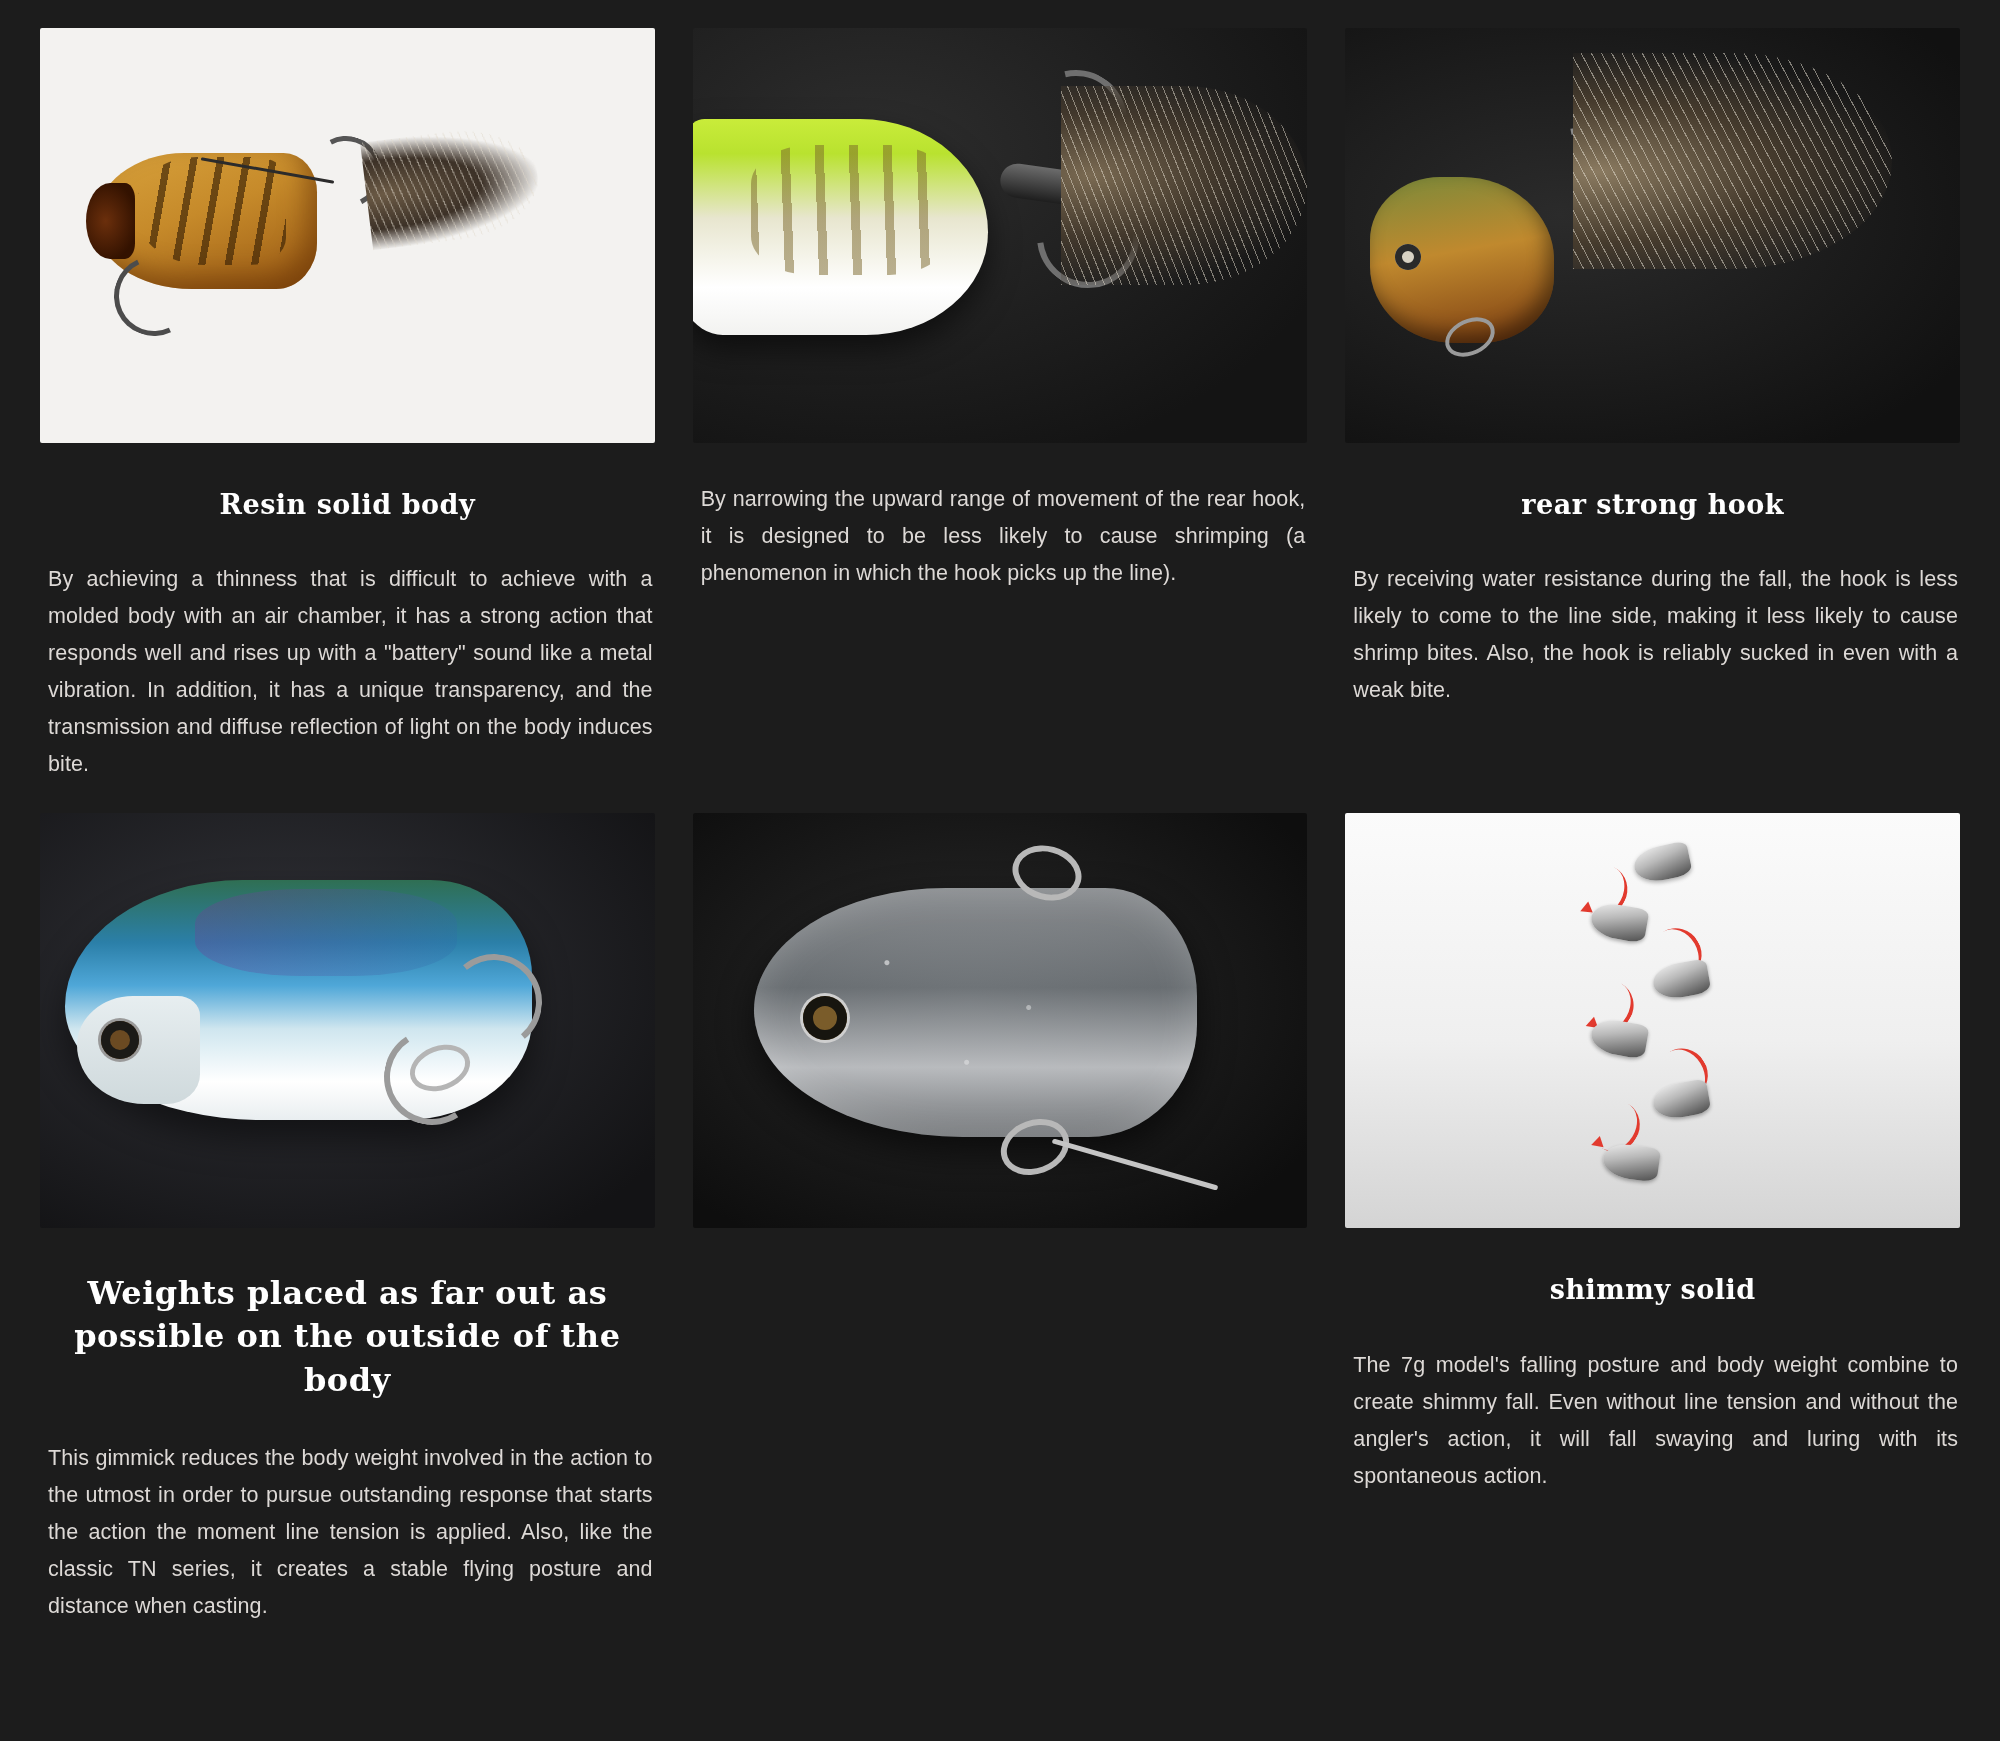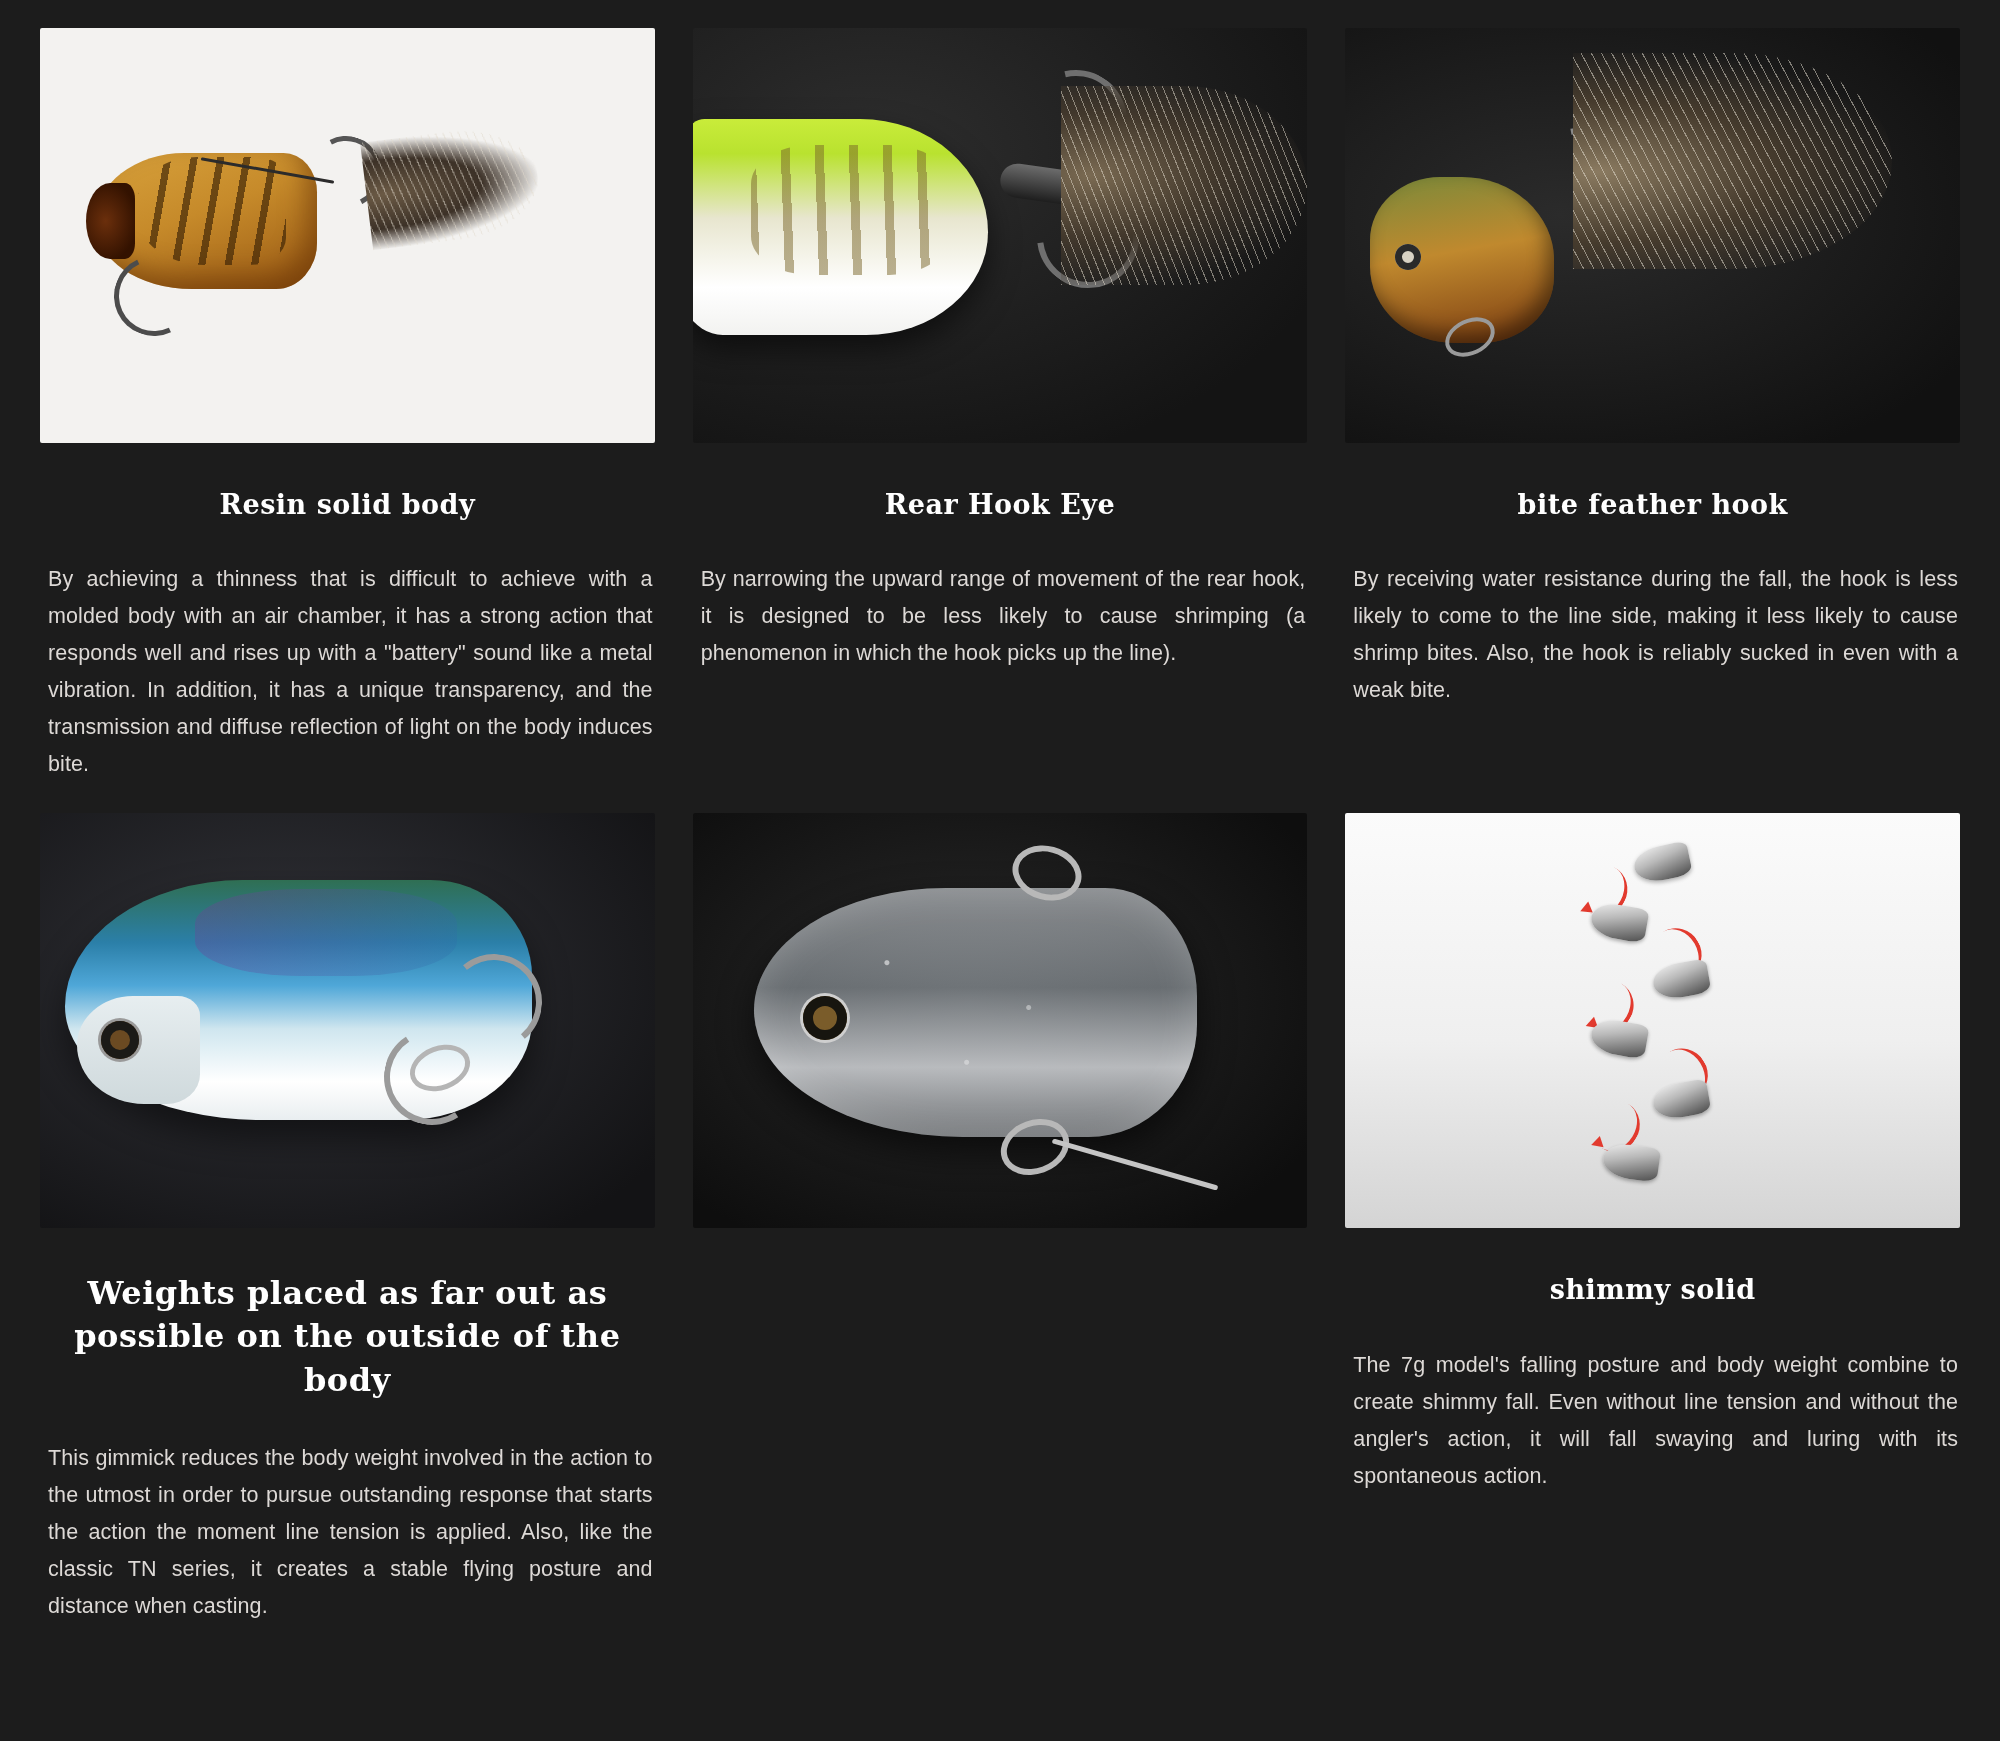--- a/index.html
+++ b/index.html
@@ -251,33 +251,32 @@
     </div>
 
     <div class="cell">
       <div class="photo ph2">
         <div class="lure"></div>
         <div class="swivel"></div>
         <div class="hk"></div>
         <div class="hk b"></div>
         <div class="feather"></div>
       </div>
-      <div class="caption">Rear Hook Eye</div>
       <div class="body-text">By narrowing the upward range of movement of the rear hook, it is designed to be less likely to cause shrimping (a phenomenon in which the hook picks up the line).</div>
     </div>
 
     <div class="cell">
       <div class="photo ph3">
         <div class="tail"></div>
         <div class="eye2"></div>
         <div class="hk"></div>
         <div class="feather"></div>
         <div class="ring"></div>
       </div>
-      <div class="caption">bite feather hook</div>
+      <div class="caption">rear strong hook</div>
       <div class="body-text">By receiving water resistance during the fall, the hook is less likely to come to the line side, making it less likely to cause shrimp bites. Also, the hook is reliably sucked in even with a weak bite.</div>
     </div>
 
     <div class="cell row-2-cell" style="padding-top:30px;">
       <div class="photo ph4">
         <div class="fish"></div>
         <div class="head"></div>
         <div class="eye"></div>
         <div class="hk"></div>
         <div class="hk b"></div>

